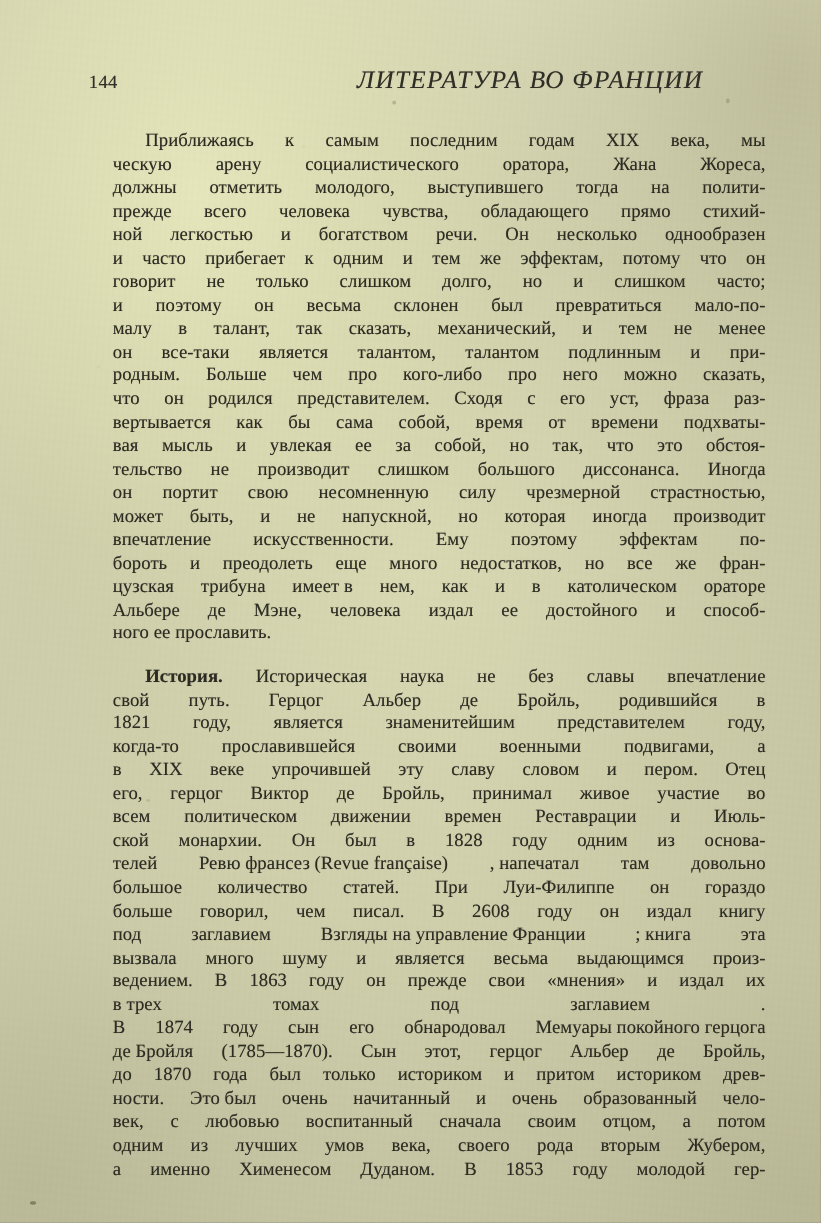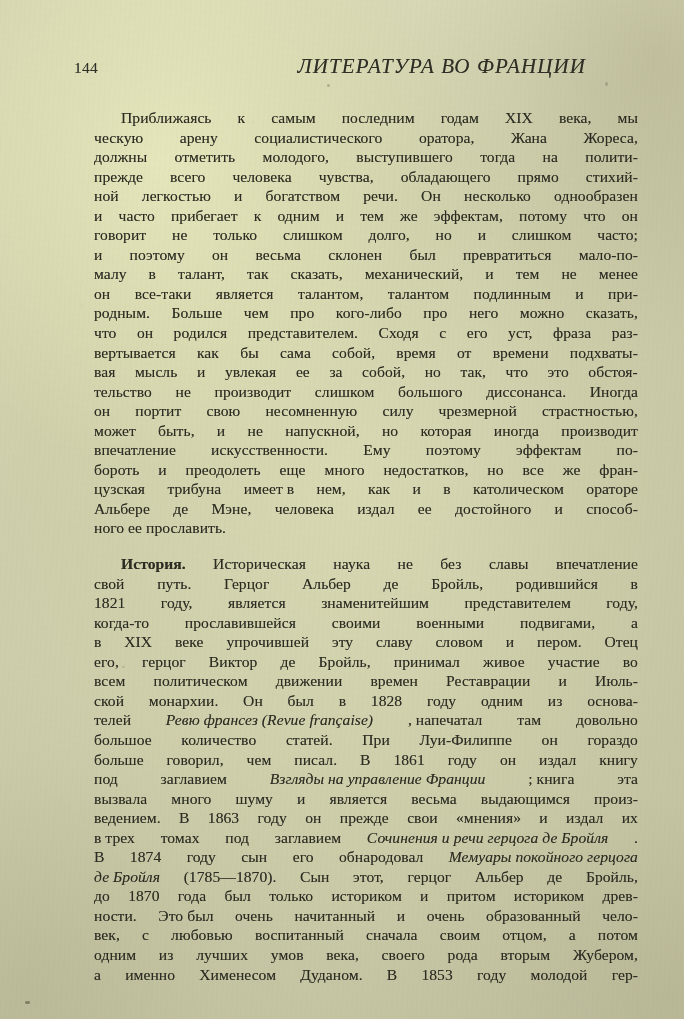--- a/index.html
+++ b/index.html
@@ -105,21 +105,21 @@
   .ln.just {
     display: flex;
     justify-content: space-between;
     width: 544px;
   }
   .ln.just > span { white-space: pre; }
 
   .ln.indent { padding-left: 27px; }
   .ln.indent.just { width: 517px; margin-left: 27px; padding-left: 0; }
 
-  .it { font-style: italic; }
+  .it { }
   .bd { font-weight: bold; }
 
   
   .text-body, .running-head {
     text-shadow: 0 0 0.6px rgba(44,44,35,0.45);
   }
 </style>
 </head>
 <body>
 
@@ -461,21 +461,21 @@
           <span>Луи-Филиппе</span>
           <span>он</span>
           <span>гораздо</span>
         </span>
       <span class="ln just">
           <span>больше</span>
           <span>говорил,</span>
           <span>чем</span>
           <span>писал.</span>
           <span>В</span>
-          <span>1861</span>
+          <span>2608</span>
           <span>году</span>
           <span>он</span>
           <span>издал</span>
           <span>книгу</span>
         </span>
       <span class="ln just">
           <span>под</span>
           <span>заглавием</span>
           <span class="it">Взгляды на управление Франции</span>
           <span>; книга</span>
@@ -502,21 +502,20 @@
           <span>«мнения»</span>
           <span>и</span>
           <span>издал</span>
           <span>их</span>
         </span>
       <span class="ln just">
           <span>в трех</span>
           <span>томах</span>
           <span>под</span>
           <span>заглавием</span>
-          <span class="it">Сочинения и речи герцога де Бройля</span>
           <span>.</span>
         </span>
       <span class="ln just">
           <span>В</span>
           <span>1874</span>
           <span>году</span>
           <span>сын</span>
           <span>его</span>
           <span>обнародовал</span>
           <span class="it">Мемуары покойного герцога</span>

